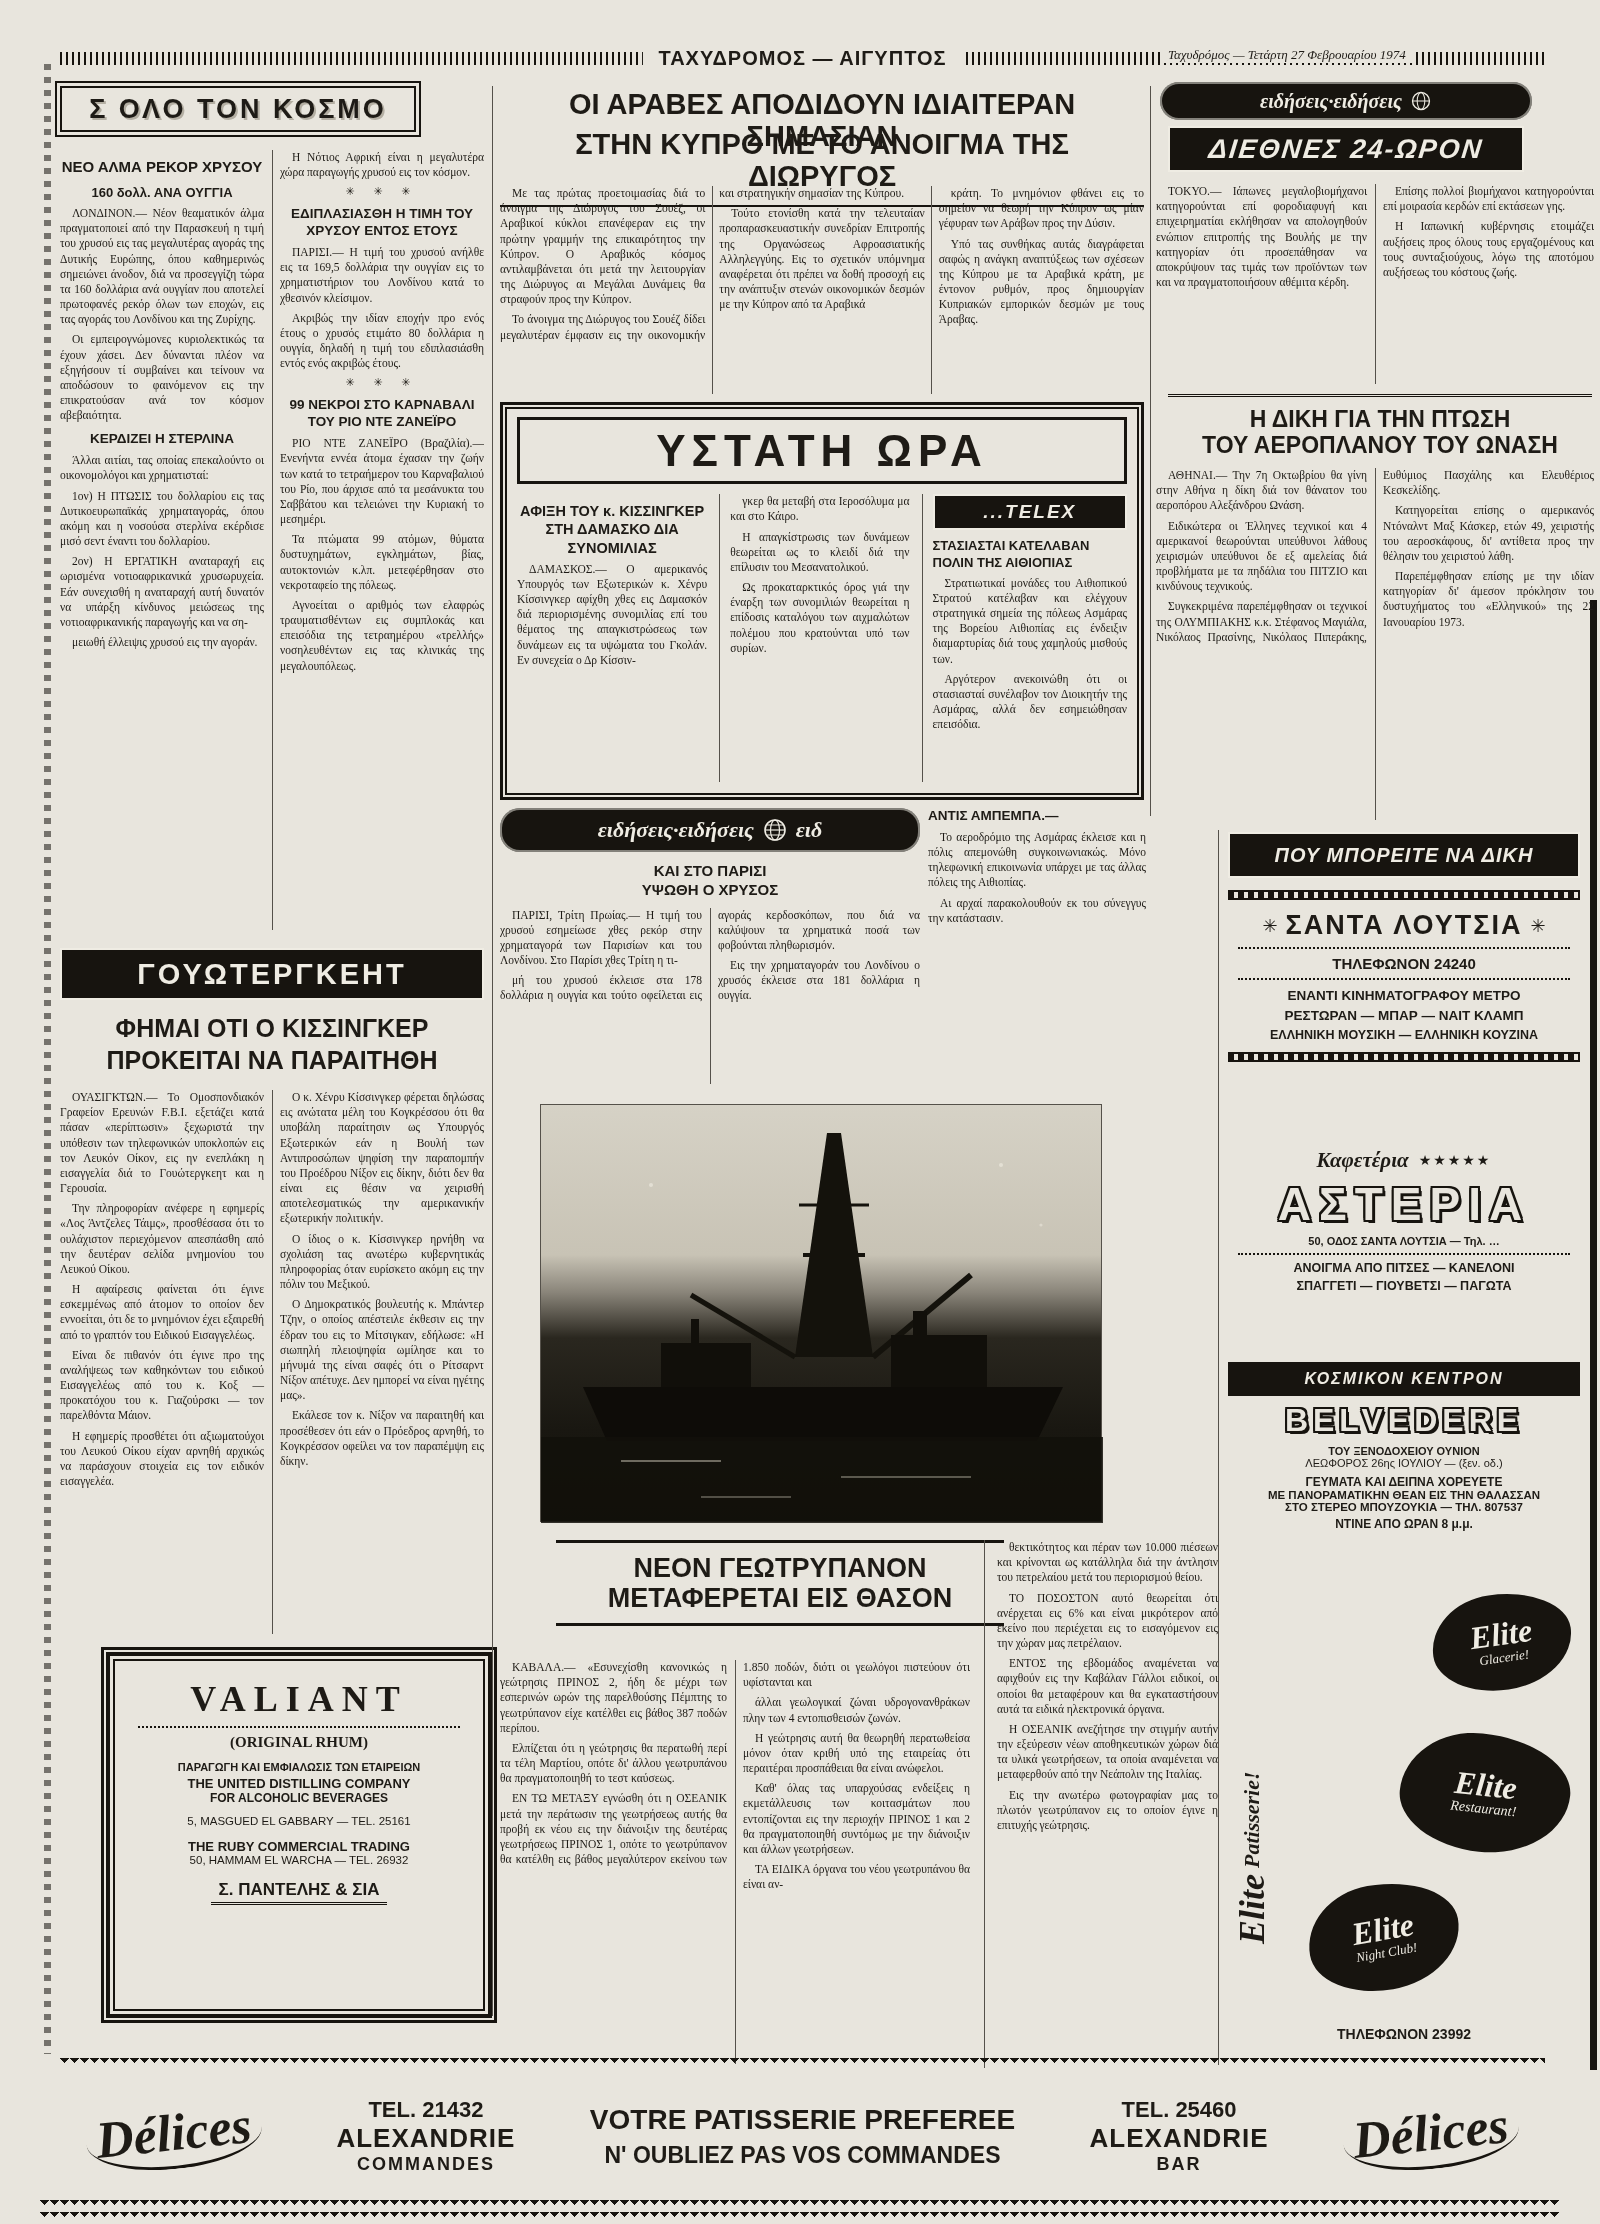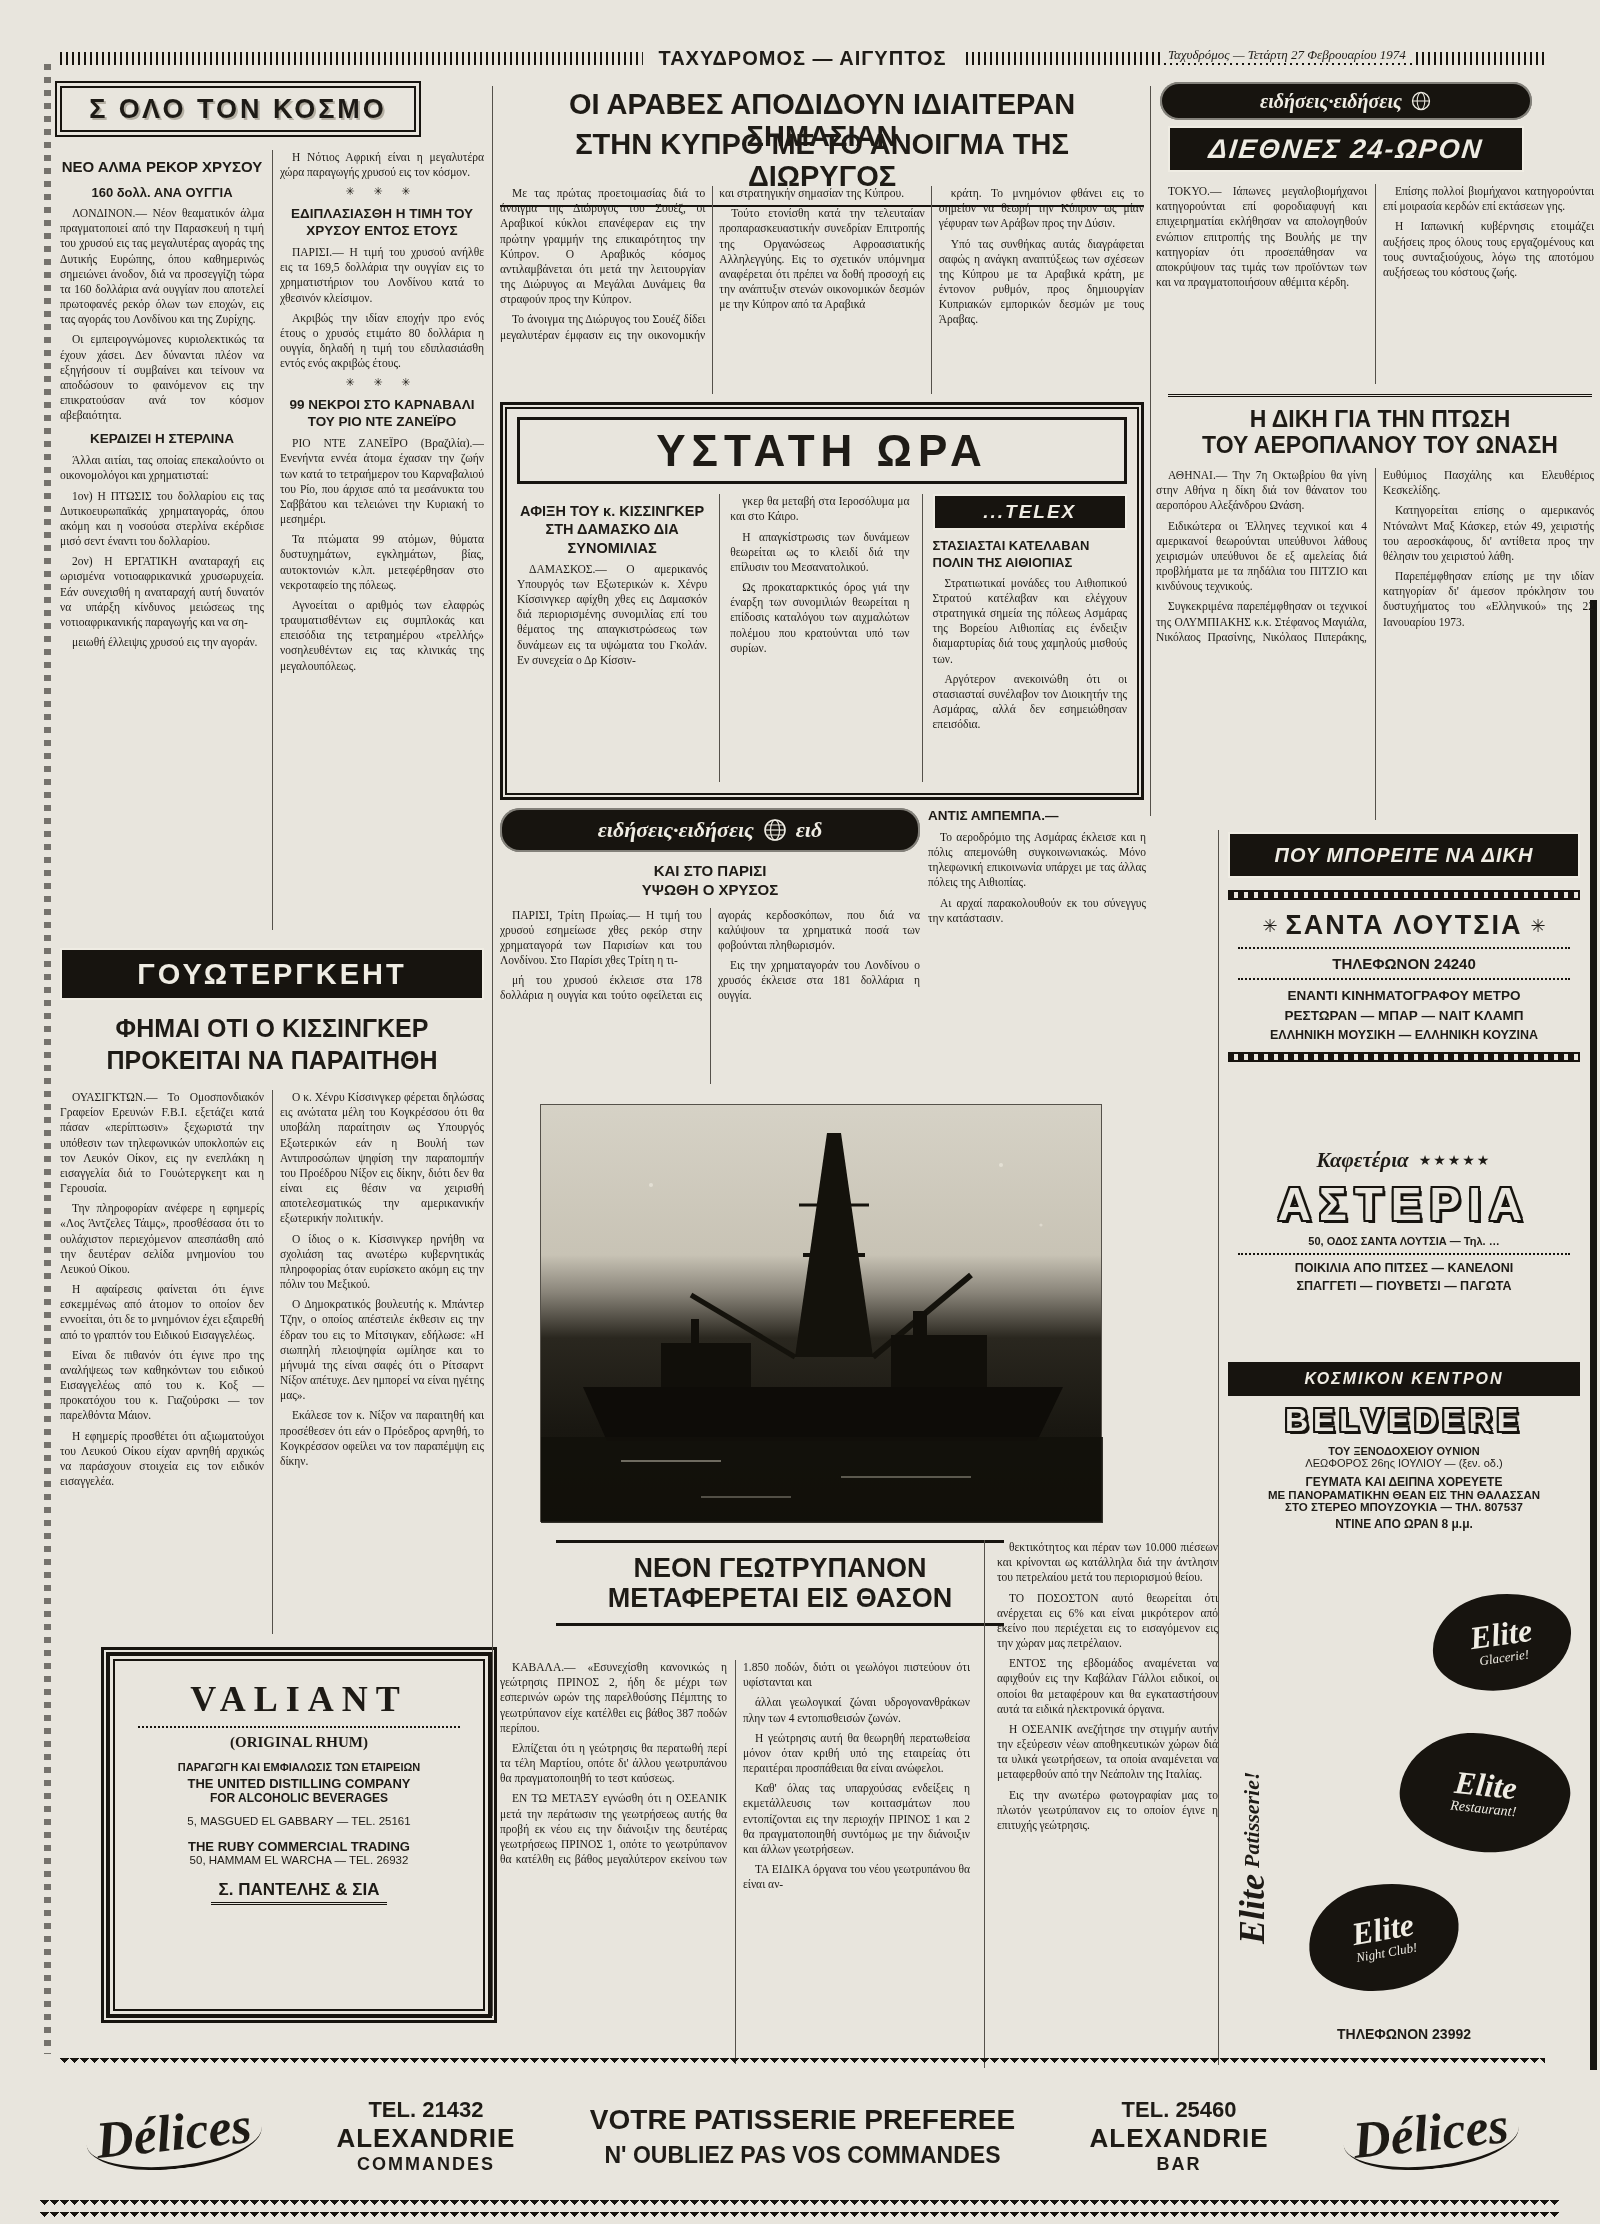--- a/index.html
+++ b/index.html
@@ -272,21 +272,21 @@
   </div>
 
   <div class="abs" style="left:1228px;top:1148px;width:352px;height:204px;">
     <div style="display:flex;align-items:center;justify-content:center;gap:10px;">
       <span style="font-style:italic;font-weight:bold;font-size:21px;">Καφετέρια</span>
       <span style="font-size:14px;letter-spacing:2px;">★★★★★</span>
     </div>
     <div class="adline outline-text" style="font-weight:900;font-size:46px;letter-spacing:8px;margin:4px 0;">ΑΣΤΕΡΙΑ</div>
     <div class="adline" style="font-size:11px;font-weight:bold;">50, ΟΔΟΣ ΣΑΝΤΑ ΛΟΥΤΣΙΑ — Τηλ. …</div>
     <div class="dotline"></div>
-    <div class="adline" style="font-weight:bold;font-size:12.5px;">ΠΟΙΚΙΛΙΑ ΑΠΟ ΠΙΤΣΕΣ — ΚΑΝΕΛΟΝΙ</div>
+    <div class="adline" style="font-weight:bold;font-size:12.5px;">ΑΝΟΙΓΜΑ ΑΠΟ ΠΙΤΣΕΣ — ΚΑΝΕΛΟΝΙ</div>
     <div class="adline" style="font-weight:bold;font-size:12.5px;margin-top:4px;">ΣΠΑΓΓΕΤΙ — ΓΙΟΥΒΕΤΣΙ — ΠΑΓΩΤΑ</div>
   </div>
 
   <div class="abs" style="left:1228px;top:1362px;width:352px;height:222px;">
     <div class="banner-black sans" style="height:34px;font-style:italic;font-weight:bold;font-size:16px;letter-spacing:2px;">ΚΟΣΜΙΚΟΝ ΚΕΝΤΡΟΝ</div>
     <div class="adline outline-text" style="font-weight:900;font-size:32px;letter-spacing:5px;margin:6px 0;">BELVEDERE</div>
     <div class="adline" style="font-size:11px;font-weight:bold;">ΤΟΥ ΞΕΝΟΔΟΧΕΙΟΥ ΟΥΝΙΟΝ</div>
     <div class="adline" style="font-size:11px;margin-bottom:6px;">ΛΕΩΦΟΡΟΣ 26ης ΙΟΥΛΙΟΥ — (ξεν. οδ.)</div>
     <div class="adline" style="font-size:12px;font-weight:bold;">ΓΕΥΜΑΤΑ ΚΑΙ ΔΕΙΠΝΑ ΧΟΡΕΥΕΤΕ</div>
     <div class="adline" style="font-size:11.5px;font-weight:bold;">ΜΕ ΠΑΝΟΡΑΜΑΤΙΚΗΝ ΘΕΑΝ ΕΙΣ ΤΗΝ ΘΑΛΑΣΣΑΝ</div>

